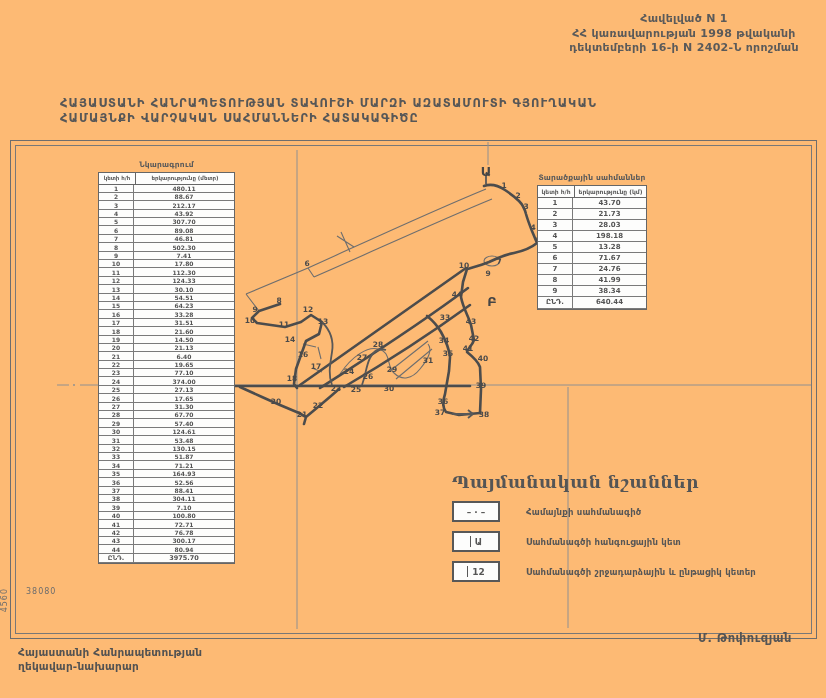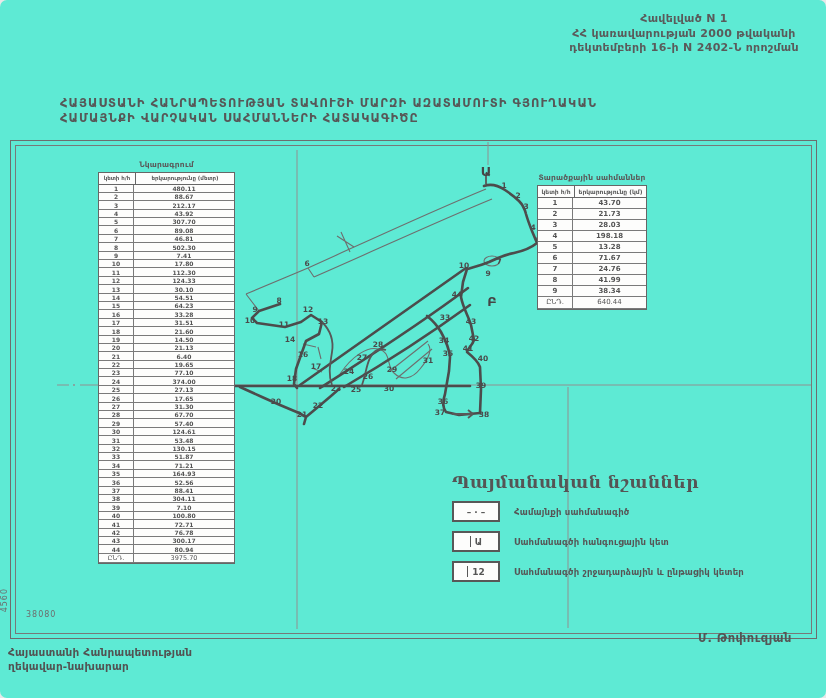--- a/index.html
+++ b/index.html
@@ -1,78 +1,78 @@
 <!DOCTYPE html>
 <html><head>
 <meta charset="utf-8">
 <style>
   html,body{margin:0;padding:0;background:#e8e8e8;}
-  .page{position:relative;width:826px;height:698px;background:#5eead4;overflow:hidden;
-        font-family:"DejaVu Sans",sans-serif;color:#555;border-radius:7px;}
+  .page{position:relative;width:826px;height:698px;background:#fdba74;overflow:hidden;
+        font-family:"DejaVu Sans",sans-serif;color:#555;}
   
   .hdr{position:absolute;left:548px;top:12px;width:272px;text-align:center;
        font-size:11px;font-weight:700;line-height:14.5px;color:#5a5a5a;letter-spacing:.3px;}
   
   .doctitle{position:absolute;left:60px;top:96px;width:706px;text-align:left;
        font-size:11.5px;font-weight:700;line-height:15px;color:#575757;letter-spacing:1.1px;}
   
   .frame-outer{position:absolute;left:10px;top:140px;width:805px;height:497px;border:1px solid #6d6d6d;}
   .frame-inner{position:absolute;left:15px;top:145px;width:795px;height:487px;border:1px solid #787878;}
   
   .ttitle{font-size:7.5px;font-weight:700;text-align:center;color:#5a5a5a;margin-bottom:3px;letter-spacing:.2px;}
   .tbl{border:1.5px solid #666;background:#fdfdfc;}
   .thead{display:flex;border-bottom:1px solid #666;font-weight:700;text-align:center;color:#5a5a5a;}
   .thead .hc1{width:34px;border-right:1px solid #666;display:flex;align-items:center;justify-content:center;padding:2px 1px;}
   .thead .hc2{flex:1;display:flex;align-items:center;justify-content:center;padding:2px 1px;}
   .trow{display:flex;border-bottom:1px solid #7a7a7a;font-weight:700;color:#545454;}
   .trow .c1{width:34px;border-right:1px solid #7a7a7a;text-align:center;}
   .trow .c2{flex:1;text-align:center;}
-  .trow.total{font-weight:400;}
+  .trow.total{font-weight:700;}
   .ltable{position:absolute;left:98px;top:160px;width:137px;}
   .ltable .thead{font-size:5.5px;line-height:6.5px;}
   .ltable .trow{font-size:6px;line-height:7px;}
   .ltable .trow .c1,.ltable .trow .c2{padding-top:.4px;}
   .ltable .trow.total{font-size:6.5px;line-height:8px;}
   .rtable{position:absolute;left:537px;top:173px;width:110px;}
   .rtable .thead{font-size:6px;line-height:7px;}
   .rtable .trow{font-size:7px;line-height:10px;}
   .rtable .trow.total{font-size:7px;line-height:10.5px;}
   
   .legend{position:absolute;left:452px;top:452px;width:330px;margin-top:20px;}
   .legend .ltitle{font-family:"DejaVu Serif",serif;font-size:17px;font-weight:700;color:#555;letter-spacing:.5px;}
   .litem{display:flex;align-items:center;margin-top:9px;}
   .symbox{width:44px;height:17px;border:2px solid #585858;display:flex;align-items:center;justify-content:center;
           font-size:9px;font-weight:700;color:#555;background:#fdfdfc;flex:0 0 auto;}
   .symbox .tick{border-left:1.5px solid #585858;height:11px;margin-right:4px;display:inline-block;}
-  .litem .llabel{font-size:8.5px;font-weight:700;color:#565656;padding-left:14px;letter-spacing:.2px;}
-  
-  .footer-left{position:absolute;left:8px;top:646px;font-size:10.5px;font-weight:600;
+  .litem .llabel{font-size:8.5px;font-weight:700;color:#565656;padding-left:26px;letter-spacing:.2px;}
+  
+  .footer-left{position:absolute;left:18px;top:646px;font-size:10.5px;font-weight:600;
                line-height:13.5px;color:#525252;letter-spacing:.2px;}
   .signature{position:absolute;left:698px;top:631px;font-size:11.5px;font-weight:600;color:#545454;letter-spacing:.5px;}
   
   .corner-v{position:absolute;left:0px;top:588px;font-size:8px;color:#6d6d6d;
             writing-mode:vertical-rl;transform:rotate(180deg);letter-spacing:1px;}
-  .corner-h{position:absolute;left:26px;top:610px;font-size:8px;color:#6d6d6d;letter-spacing:1px;}
+  .corner-h{position:absolute;left:26px;top:587px;font-size:8px;color:#6d6d6d;letter-spacing:1px;}
   
   #map{position:absolute;left:0;top:0;}
   #map .grid{stroke:#909090;stroke-width:1;fill:none;}
   #map .thin{stroke:#6e6e6e;stroke-width:1.1;fill:none;}
   #map .thick{stroke:#4c4c4c;stroke-width:2.6;fill:none;stroke-linejoin:round;stroke-linecap:round;}
   #map .med{stroke:#585858;stroke-width:1.8;fill:none;stroke-linejoin:round;}
   #map text{font-family:"DejaVu Sans",sans-serif;font-size:7.5px;font-weight:700;fill:#4a4a4a;text-anchor:middle;}
   #map text.nodeletter{font-size:13px;font-weight:700;fill:#454545;}
 </style>
 </head>
 <body>
 
 <div class="page">
 
   <div class="hdr">
     <div>Հավելված N 1</div>
-    <div>ՀՀ կառավարության 2000 թվականի</div>
+    <div>ՀՀ կառավարության 1998 թվականի</div>
     <div>դեկտեմբերի 16-ի N 2402-Ն որոշման</div>
   </div>
 
   <div class="doctitle">
     <div>ՀԱՅԱՍՏԱՆԻ ՀԱՆՐԱՊԵՏՈՒԹՅԱՆ ՏԱՎՈՒՇԻ ՄԱՐԶԻ ԱԶԱՏԱՄՈՒՏԻ ԳՅՈՒՂԱԿԱՆ</div>
     <div>ՀԱՄԱՅՆՔԻ ՎԱՐՉԱԿԱՆ  ՍԱՀՄԱՆՆԵՐԻ  ՀԱՏԱԿԱԳԻԾԸ</div>
   </div>
 
   <div class="frame-outer"></div>
   <div class="frame-inner"></div>

